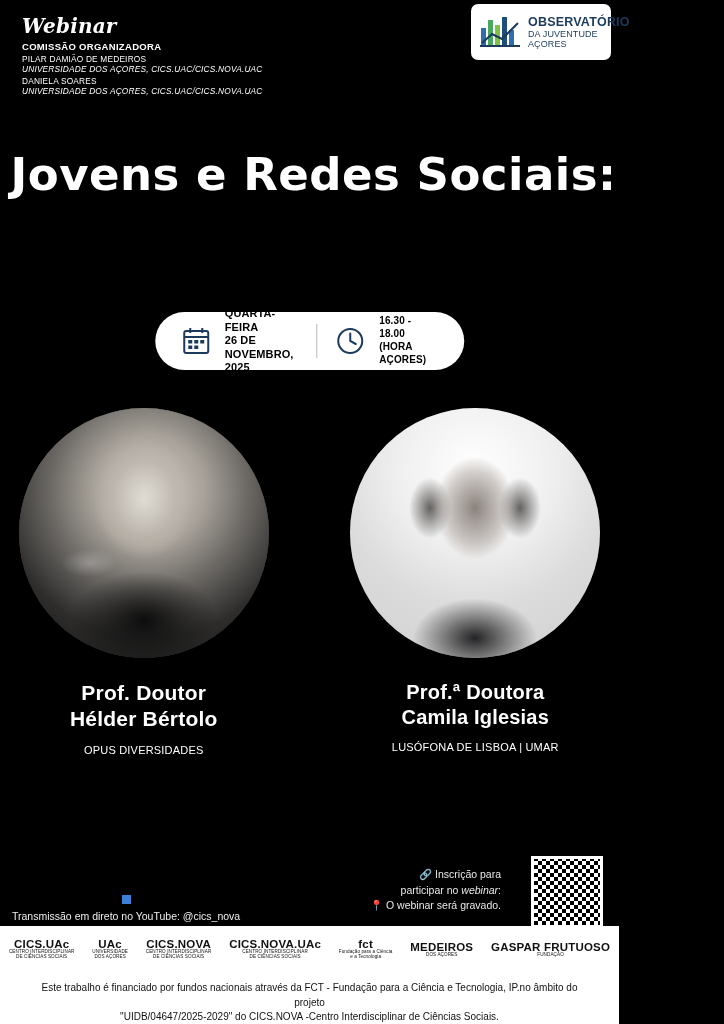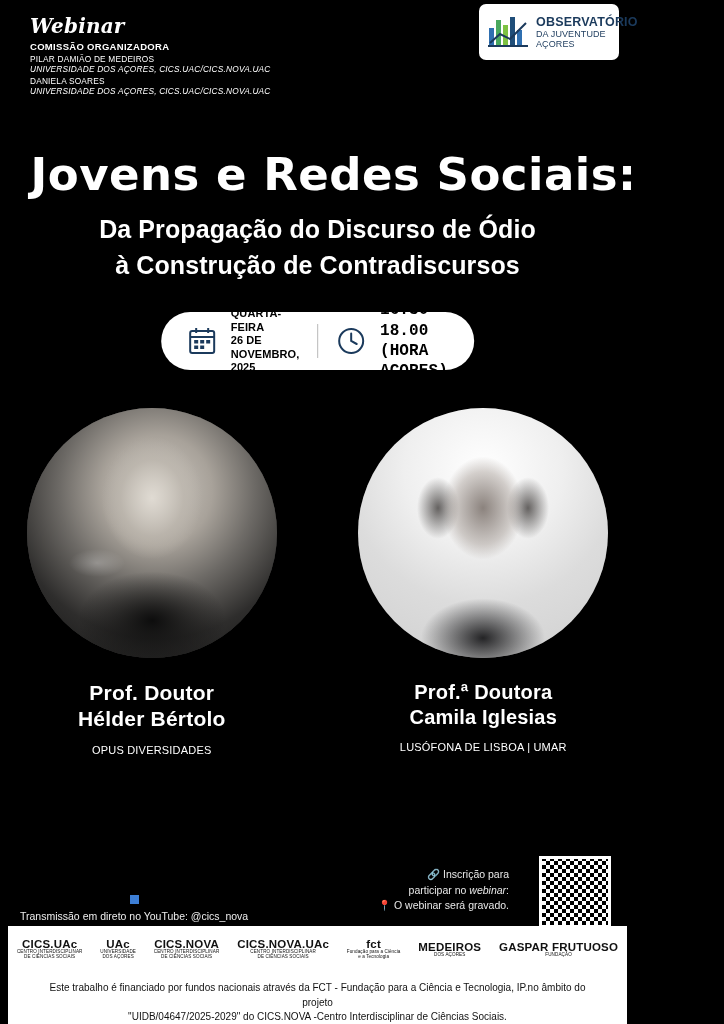--- a/index.html
+++ b/index.html
@@ -7,21 +7,20 @@
     width: 724px; height: 1024px;
     background: #000;
     font-family: "Liberation Sans", sans-serif;
     overflow: hidden;
   }
   .poster {
     position: relative;
     width: 619px; height: 1024px;
     background: #000;
     color: #fff;
-    margin-left: 8px;
   }
 
   
   .header {
     position: absolute;
     top: 14px; left: 22px;
     width: 420px;
   }
   .webinar-title {
     font-family: "DejaVu Serif", serif;
@@ -67,21 +66,21 @@
     color: #1b3a5c;
     line-height: 1.12;
   }
   .top-logo .t1 { font-size: 12.5px; font-weight: bold; letter-spacing: .2px;}
   .top-logo .t2 { font-size: 9px; letter-spacing: .1px; }
   .top-logo .t3 { font-size: 9px; letter-spacing: .1px; }
 
   
   .main-title {
     position: absolute;
-    top: 148px; left: 16px; width: 100%;
+    top: 148px; left: 4px; width: 100%;
     text-align: center;
     font-size: 45px;
     font-weight: bold;
     letter-spacing: .5px;
     font-family: "DejaVu Sans", sans-serif;
   }
   .subtitle {
     position: absolute;
     top: 212px; left: 0; width: 100%;
     text-align: center;
@@ -111,25 +110,24 @@
     font-weight: bold;
     line-height: 1.24;
     letter-spacing: .1px;
   }
   .pill .divider {
     width: 1px; height: 34px;
     background: #b9b9b9;
     margin: 0 4px;
   }
   .pill .time-text {
-    font-size: 16px;
+    font-size: 10px;
     font-weight: bold;
     line-height: 1.28;
     letter-spacing: .1px;
-    font-family: Liberation Mono, monospace;
   }
 
   
   .speakers {
     position: absolute;
     top: 408px; left: 0; width: 100%;
     display: flex;
     justify-content: center;
     gap: 44px;
   }
@@ -278,24 +276,20 @@
       <path d="M4 31 L14 22 L24 27 L40 11" stroke="#1b3a5c" stroke-width="2" fill="none"></path>
     </svg>
     <div class="txt">
       <div class="t1">OBSERVATÓRIO</div>
       <div class="t2">DA JUVENTUDE</div>
       <div class="t3">AÇORES</div>
     </div>
   </div>
 
   <div class="main-title">Jovens e Redes Sociais:</div>
-  <div class="subtitle">
-    <div>Da Propagação do Discurso de Ódio</div>
-    <div>à Construção de Contradiscursos</div>
-  </div>
 
   <div class="pill">
     <svg class="cal-icon" width="30" height="30" viewBox="0 0 30 30">
       <rect x="3" y="5" width="24" height="22" rx="2" fill="none" stroke="#1b3a5c" stroke-width="2"></rect>
       <path d="M3 11 H27" stroke="#1b3a5c" stroke-width="2"></path>
       <path d="M9 2 V7 M21 2 V7" stroke="#1b3a5c" stroke-width="2"></path>
       <rect x="7" y="14" width="4" height="3.5" fill="#1b3a5c"></rect>
       <rect x="13" y="14" width="4" height="3.5" fill="#1b3a5c"></rect>
       <rect x="19" y="14" width="4" height="3.5" fill="#1b3a5c"></rect>
       <rect x="7" y="19.5" width="4" height="3.5" fill="#1b3a5c"></rect>

